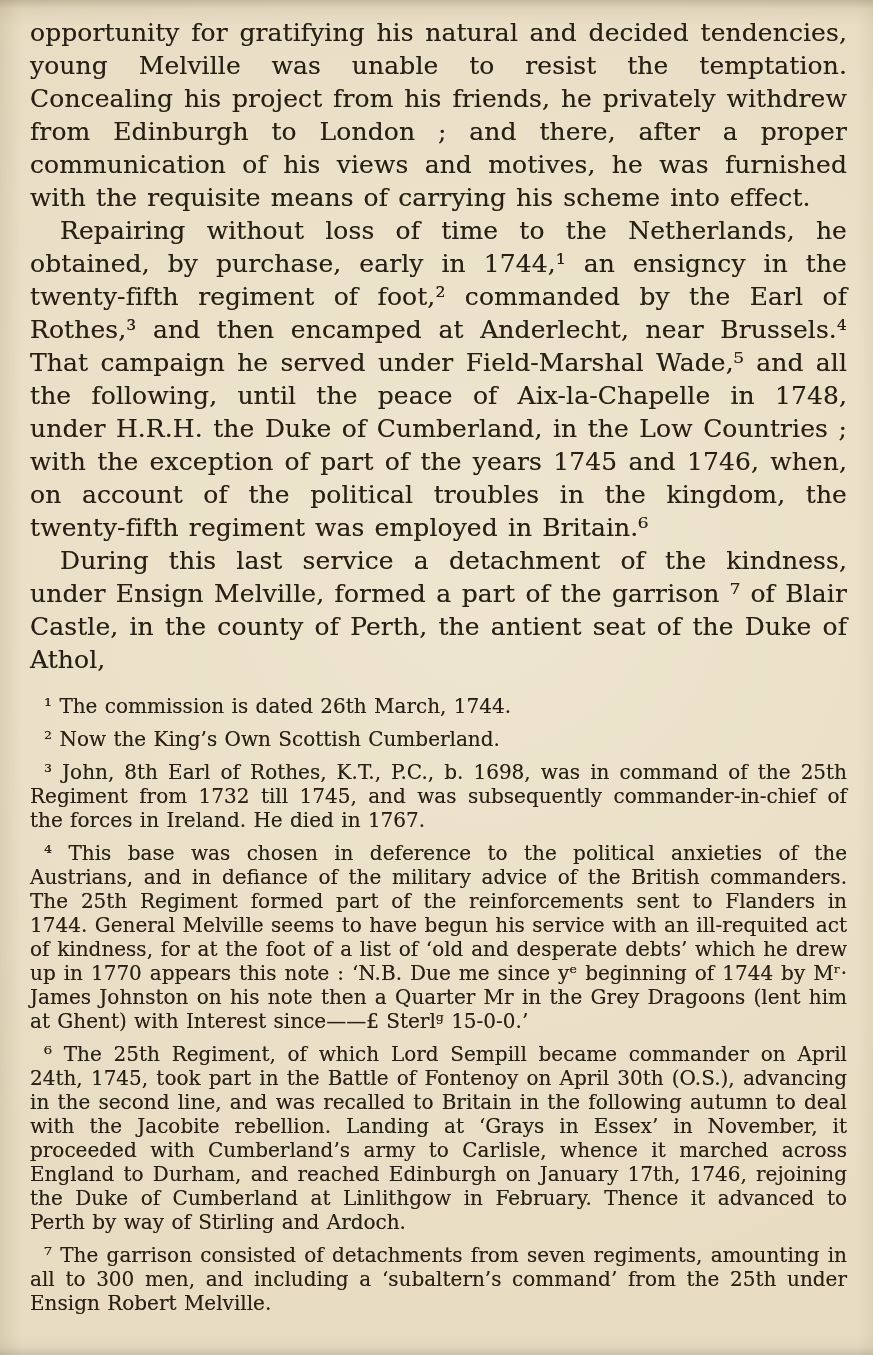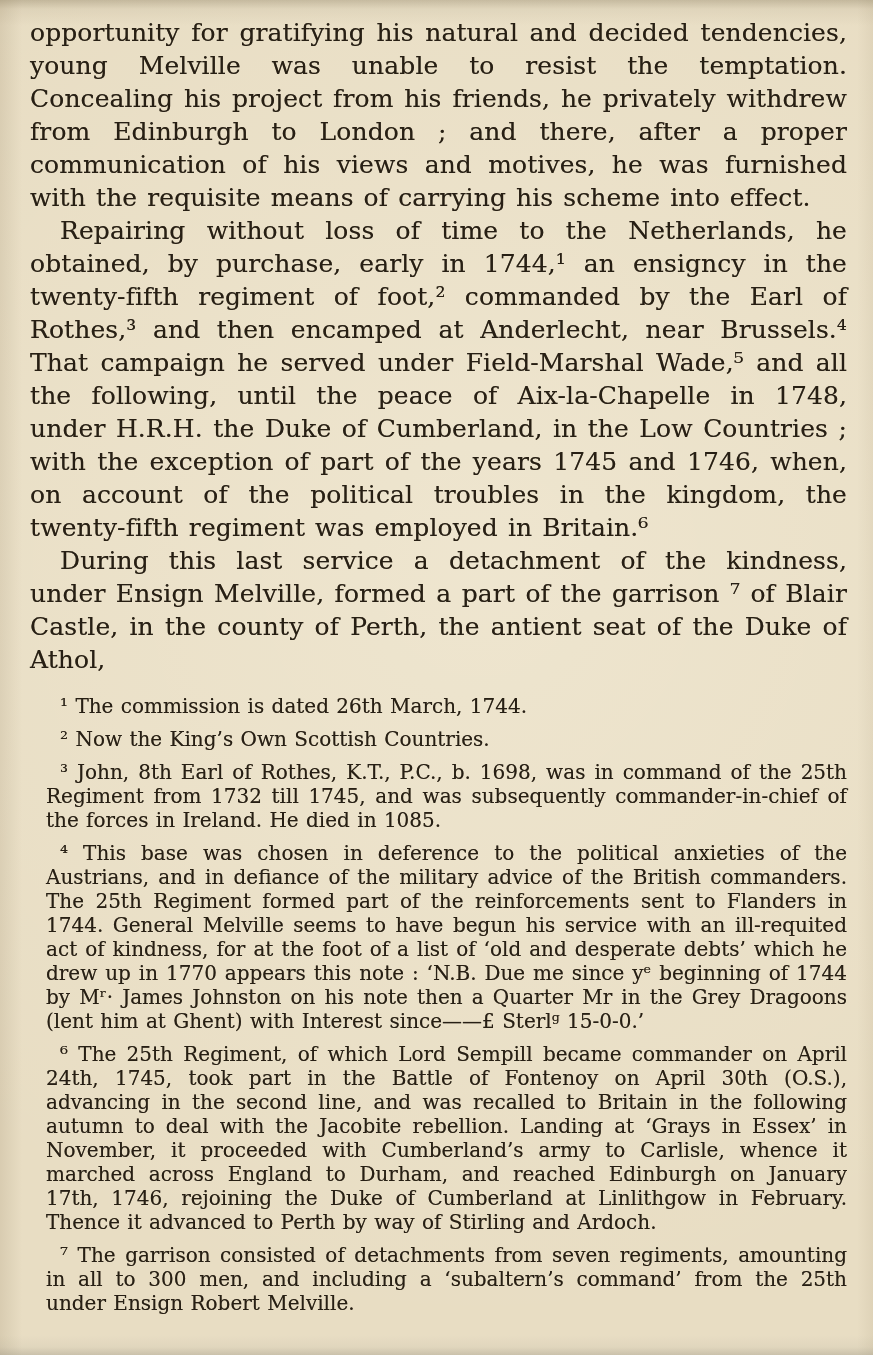--- a/index.html
+++ b/index.html
@@ -37,21 +37,21 @@
     word-spacing: 2px;
     letter-spacing: 0.1px;
   }
   .body-text p.indent {
     text-indent: 30px;
   }
   .footnotes {
     margin-top: 18px;
   }
   .footnotes p {
-    margin: 9px 0 0 16px;
+    margin: 9px 0 0 0;
     font-size: 20px;
     line-height: 24px;
     text-align: justify;
     word-spacing: 1px;
     text-indent: 14px;
   }
   .footnotes p:first-child {
     margin-top: 0;
   }
 </style>
@@ -62,21 +62,21 @@
   <main class="text-block">
 
     <section class="body-text">
       <p class="para">opportunity for gratifying his natural and decided tendencies, young Melville was unable to resist the temptation.  Concealing his project from his friends, he privately withdrew from Edinburgh to London ; and there, after a proper communication of his views and motives, he was furnished with the requisite means of carrying his scheme into effect.</p>
       <p class="para indent">Repairing without loss of time to the Netherlands, he obtained, by purchase, early in 1744,¹ an ensigncy in the twenty-fifth regiment of foot,² commanded by the Earl of Rothes,³ and then encamped at Anderlecht, near Brussels.⁴  That campaign he served under Field-Marshal Wade,⁵ and all the following, until the peace of Aix-la-Chapelle in 1748, under H.R.H. the Duke of Cumberland, in the Low Countries ; with the exception of part of the years 1745 and 1746, when, on account of the political troubles in the kingdom, the twenty-fifth regiment was employed in Britain.⁶</p>
       <p class="para indent">During this last service a detachment of the kindness, under Ensign Melville, formed a part of the garrison ⁷ of Blair Castle, in the county of Perth, the antient seat of the Duke of Athol,</p>
     </section>
 
     <section class="footnotes">
       <p class="footnote">¹ The commission is dated 26th March, 1744.</p>
-      <p class="footnote">² Now the King’s Own Scottish Countries.</p>
-      <p class="footnote">³ John, 8th Earl of Rothes, K.T., P.C., b. 1698, was in command of the 25th Regiment from 1732 till 1745, and was subsequently commander-in-chief of the forces in Ireland.  He died in 1085.</p>
+      <p class="footnote">² Now the King’s Own Scottish Cumberland.</p>
+      <p class="footnote">³ John, 8th Earl of Rothes, K.T., P.C., b. 1698, was in command of the 25th Regiment from 1732 till 1745, and was subsequently commander-in-chief of the forces in Ireland.  He died in 1767.</p>
       <p class="footnote">⁴ This base was chosen in deference to the political anxieties of the Austrians, and in defiance of the military advice of the British commanders.  The 25th Regiment formed part of the reinforcements sent to Flanders in 1744.  General Melville seems to have begun his service with an ill-requited act of kindness, for at the foot of a list of ‘old and desperate debts’ which he drew up in 1770 appears this note : ‘N.B.  Due me since yᵉ beginning of 1744 by Mʳ· James Johnston on his note then a Quarter Mr in the Grey Dragoons (lent him at Ghent) with Interest since——£ Sterlᵍ 15-0-0.’</p>
       <p class="footnote">⁶ The 25th Regiment, of which Lord Sempill became commander on April 24th, 1745, took part in the Battle of Fontenoy on April 30th (O.S.), advancing in the second line, and was recalled to Britain in the following autumn to deal with the Jacobite rebellion.  Landing at ‘Grays in Essex’ in November, it proceeded with Cumberland’s army to Carlisle, whence it marched across England to Durham, and reached Edinburgh on January 17th, 1746, rejoining the Duke of Cumberland at Linlithgow in February.  Thence it advanced to Perth by way of Stirling and Ardoch.</p>
       <p class="footnote">⁷ The garrison consisted of detachments from seven regiments, amounting in all to 300 men, and including a ‘subaltern’s command’ from the 25th under Ensign Robert Melville.</p>
     </section>
 
   </main>
 </div>
 
 </body></html>

